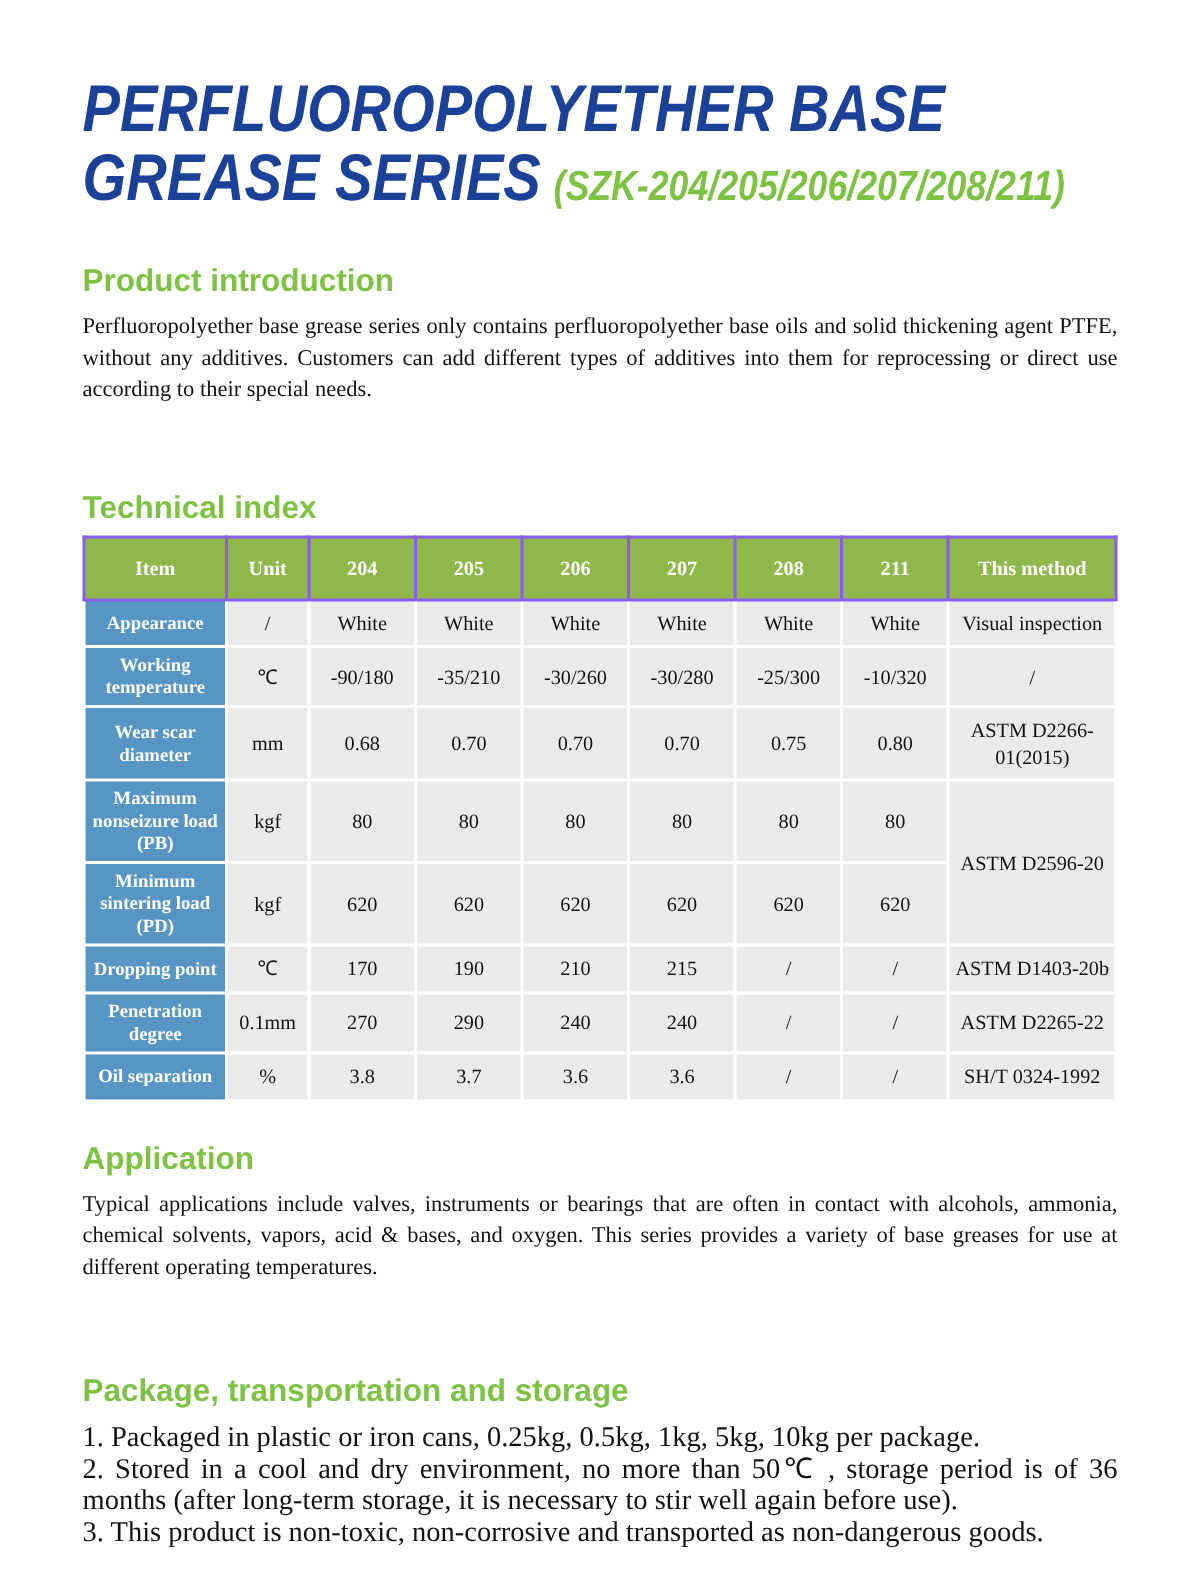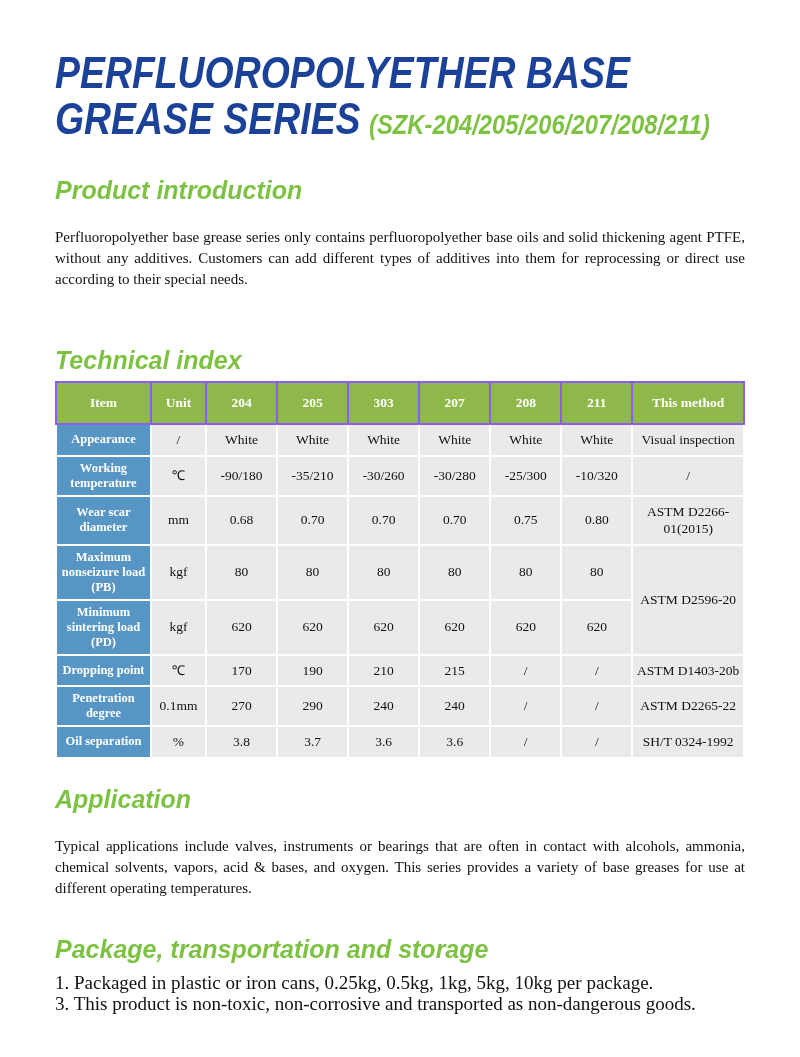--- a/index.html
+++ b/index.html
@@ -34,31 +34,31 @@
   .title-suffix{
     font-size:28px;
     font-weight:bold;
     color:var(--heading-green);
     margin-left:10px;
     letter-spacing:0;
   }
   
   .section-heading{
     font-family:"Liberation Sans",sans-serif;
-    font-style:italic;font-weight:bold;
-    font-size:25px;line-height:1.15;
+    font-weight:bold;
+    font-size:21px;line-height:1.15;
     color:var(--heading-green);
   }
   .mt-intro{margin-top:34px;}
   .mt-tech{margin-top:56px;}
   .mt-app{margin-top:26px;}
-  .mt-pkg{margin-top:36px;}
+  .mt-pkg{margin-top:60px;}
   
   .body-text{
-    margin-top:23px;
+    margin-top:8px;
     font-size:15px;line-height:21px;
     text-align:justify;
   }
   .list{margin-top:8px;}
   .list p{
     font-size:19px;line-height:21px;
     text-align:justify;
   }
   
   table{
@@ -125,21 +125,21 @@
         <col style="width:10.33%">
         <col style="width:10.33%">
         <col style="width:16.22%">
       </colgroup>
       <thead>
         <tr>
             <th>Item</th>
             <th>Unit</th>
             <th>204</th>
             <th>205</th>
-            <th>303</th>
+            <th>206</th>
             <th>207</th>
             <th>208</th>
             <th>211</th>
             <th>This method</th>
           </tr>
       </thead>
       <tbody>
           <tr>
             <td class="item-cell">Appearance</td>
             <td class="unit-cell">/</td>
@@ -233,17 +233,18 @@
 
   <section>
     <h2 class="section-heading mt-app">Application</h2>
     <p class="body-text">Typical applications include valves, instruments or bearings that are often in contact with alcohols, ammonia, chemical solvents, vapors, acid &amp; bases, and oxygen. This series provides a variety of base greases for use at different operating temperatures.</p>
   </section>
 
   <section>
     <h2 class="section-heading mt-pkg">Package, transportation and storage</h2>
     <div class="list">
       <p>1. Packaged in plastic or iron cans, 0.25kg, 0.5kg, 1kg, 5kg, 10kg per package.</p>
+      <p>2. Stored in a cool and dry environment, no more than 50℃ , storage period is of 36 months (after long-term storage, it is necessary to stir well again before use).</p>
       <p>3. This product is non-toxic, non-corrosive and transported as non-dangerous goods.</p>
     </div>
   </section>
 
 </div>
 
 </body></html>

